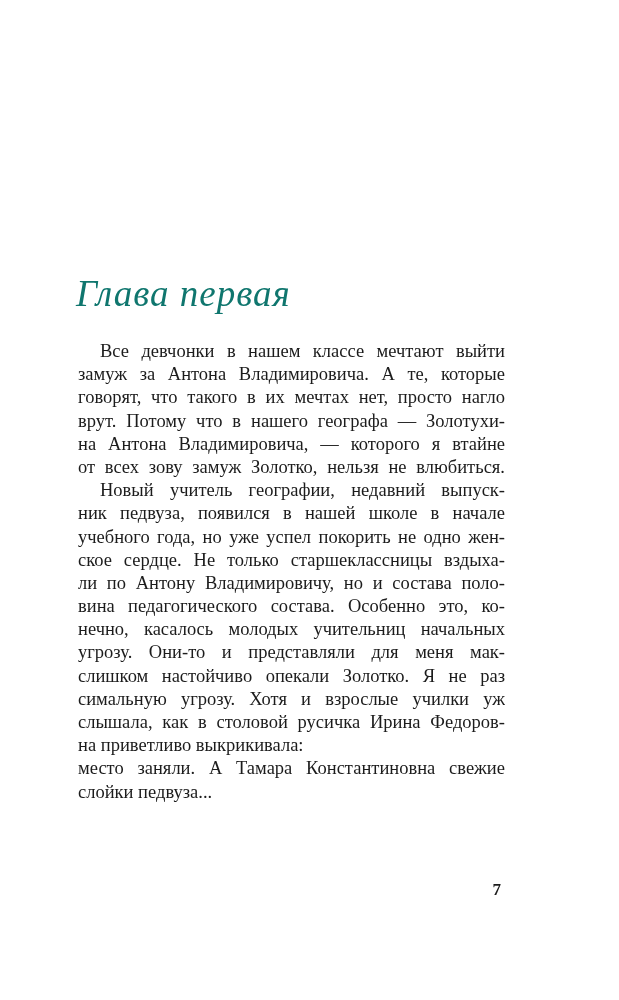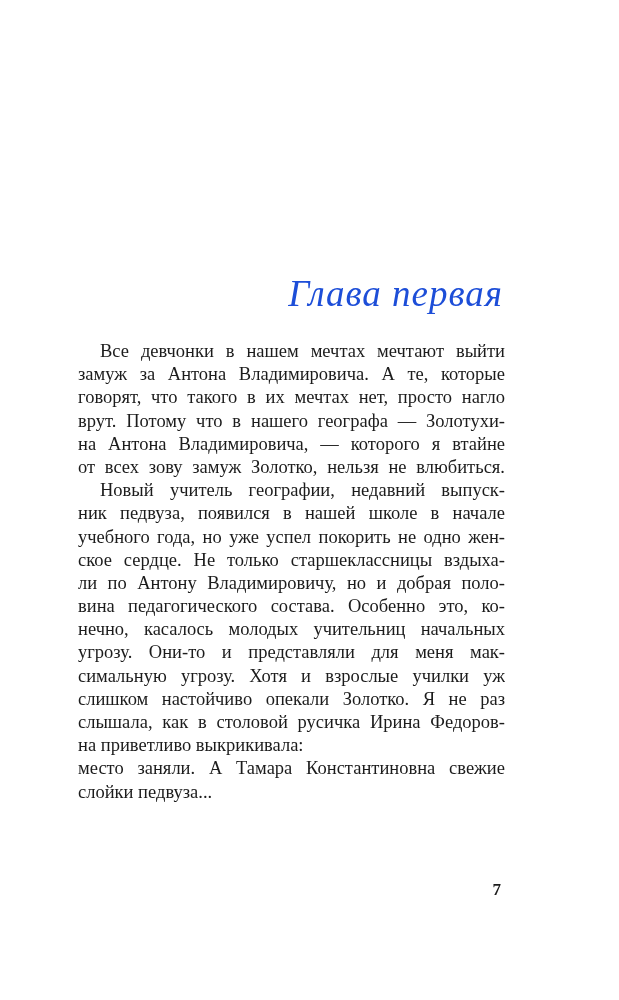--- a/index.html
+++ b/index.html
@@ -21,26 +21,26 @@
     left: 78px;
     top: 0;
     width: 427px;
     height: 1000px;
   }
   .chapter-title {
     position: absolute;
     top: 272px;
     left: 0;
     width: 100%;
-    text-align: right;
+    text-align: left;
     transform: translateX(-2px);
     font-style: italic;
     font-size: 37px;
     letter-spacing: 1px;
-    color: #1d4ed8;
+    color: #0f766e;
     white-space: nowrap;
   }
   .body-text {
     position: absolute;
     top: 340px;
     left: 0;
     width: 427px;
     font-size: 18.5px;
     line-height: 23.2px;
   }
@@ -72,38 +72,38 @@
   }
 </style>
 </head>
 <body>
 
 <div class="page">
   <div class="text-column">
     <div class="chapter-title">Глава первая</div>
     <div class="body-text">
         <div class="paragraph">
-          <div class="line first">Все девчонки в нашем мечтах мечтают выйти</div>
+          <div class="line first">Все девчонки в нашем классе мечтают выйти</div>
           <div class="line">замуж за Антона Владимировича. А те, которые</div>
           <div class="line">говорят, что такого в их мечтах нет, просто нагло</div>
           <div class="line">врут. Потому что в нашего географа — Золотухи-</div>
           <div class="line">на Антона Владимировича, — которого я втайне</div>
           <div class="line">от всех зову замуж Золотко, нельзя не влюбиться.</div>
         </div>
         <div class="paragraph">
           <div class="line first">Новый учитель географии, недавний выпуск-</div>
           <div class="line">ник педвуза, появился в нашей школе в начале</div>
           <div class="line">учебного года, но уже успел покорить не одно жен-</div>
           <div class="line">ское сердце. Не только старшеклассницы вздыха-</div>
-          <div class="line">ли по Антону Владимировичу, но и добрая поло-</div>
+          <div class="line">ли по Антону Владимировичу, но и состава поло-</div>
           <div class="line">вина педагогического состава. Особенно это, ко-</div>
           <div class="line">нечно, касалось молодых учительниц начальных</div>
           <div class="line">угрозу. Они-то и представляли для меня мак-</div>
+          <div class="line">слишком настойчиво опекали Золотко. Я не раз</div>
           <div class="line">симальную угрозу. Хотя и взрослые училки уж</div>
-          <div class="line">слишком настойчиво опекали Золотко. Я не раз</div>
           <div class="line">слышала, как в столовой русичка Ирина Федоров-</div>
           <div class="line last">на приветливо выкрикивала:</div>
         </div>
         <div class="paragraph">
           <div class="line">место заняли. А Тамара Константиновна свежие</div>
           <div class="line last">слойки педвуза...</div>
         </div>
       </div>
     <div class="page-number">7</div>
   </div>

